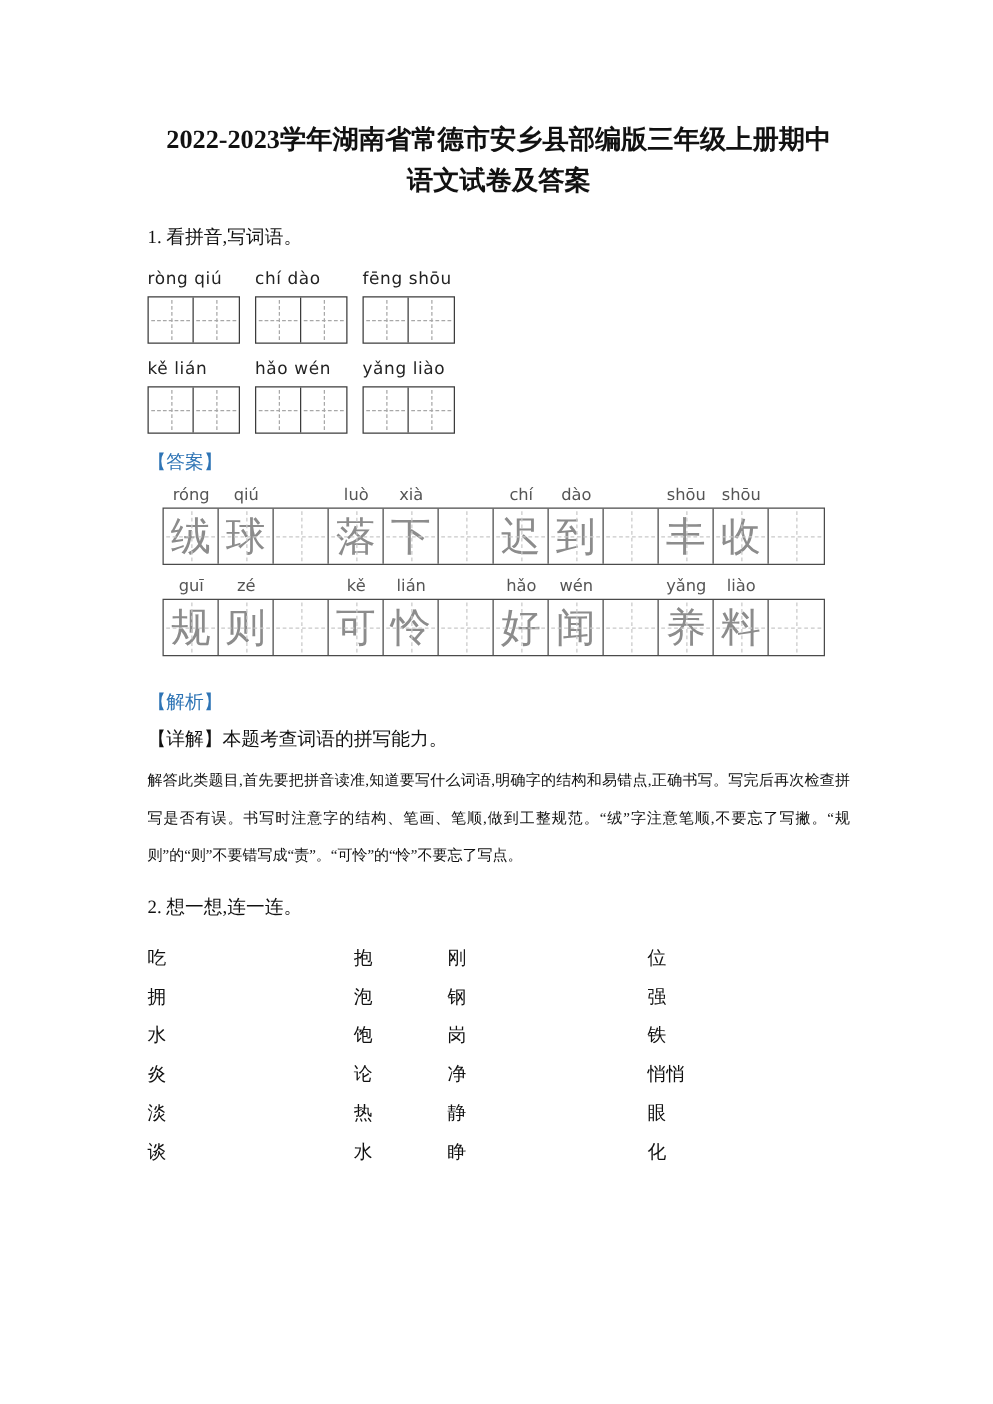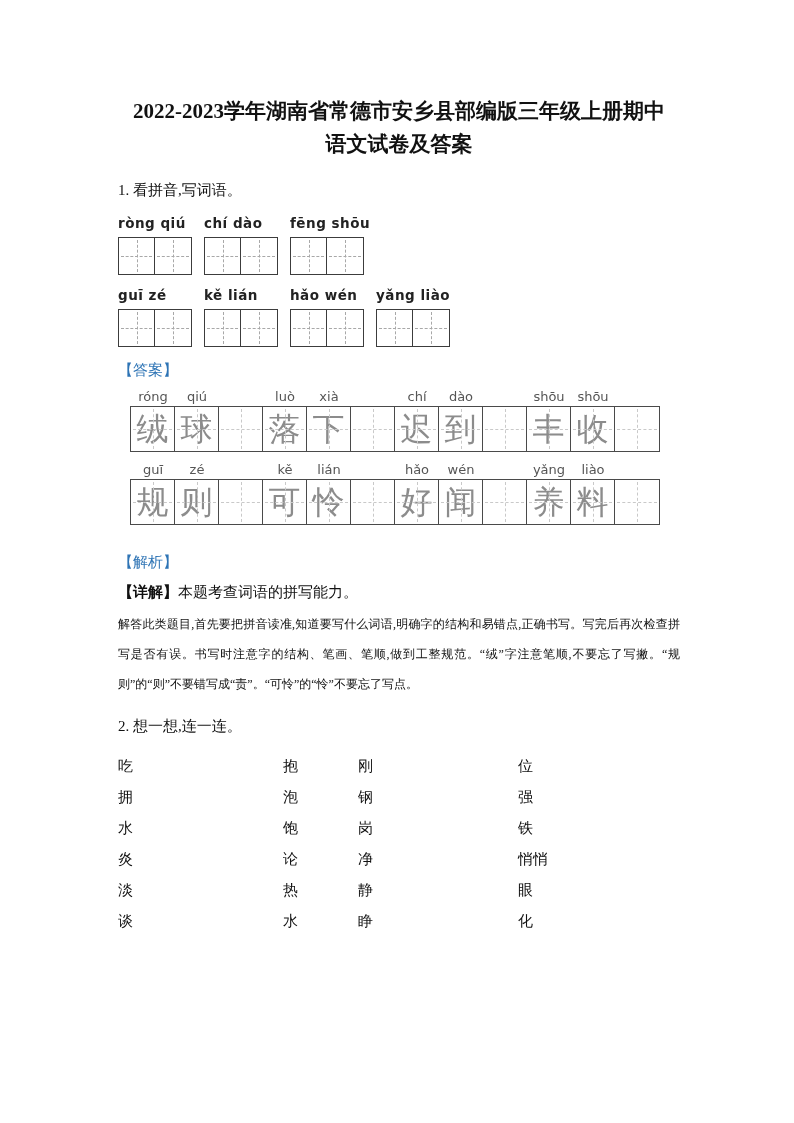--- a/index.html
+++ b/index.html
@@ -14,24 +14,24 @@
     overflow:hidden;
   }
   
   .doc-title { text-align:center; font-weight:bold; font-size:21px; line-height:33px; margin-bottom:18px; }
   .doc-title .tline { display:block; }
   
   .q-prompt { font-size:15px; line-height:22px; margin-bottom:14px; }
   .section-label { color:var(--accent,#2e74b5); font-size:15px; line-height:22px; margin-bottom:8px; }
   .analysis-label { margin-top:26px; }
   .detail-line { font-size:15px; line-height:22px; margin-bottom:6px; }
-  .detail-label { font-weight:bold; }
+  .detail-label { font-weight:normal; }
   .analysis-text { font-size:12px; line-height:30px; text-align:justify; margin-bottom:16px; }
   
-  .qrow { display:flex; align-items:center; margin-bottom:12px;font-weight:bold; }
+  .qrow { display:flex; align-items:center; margin-bottom:12px; }
   .qgroup { margin-right:12px; }
   .qpy { font-size:13.5px; color:#222; white-space:nowrap; margin-bottom:6px; letter-spacing:0.5px; font-family:"DejaVu Sans", sans-serif; }
   .qcells { display:flex; border:1px solid #3c3c3c; width:max-content; background:#fff; }
   .tzg { width:36px; height:36px; border-right:1px solid #3c3c3c; position:relative; }
   .tzg:last-child { border-right:none; }
   .tzg::before { content:""; position:absolute; left:2px; right:2px; top:50%; border-top:1px dashed #a8a8a8; }
   .tzg::after { content:""; position:absolute; top:2px; bottom:2px; left:50%; border-left:1px dashed #a8a8a8; }
   
   .answer-figure { margin:0 0 0 12px; }
   .ans-pinyin-row { display:flex; width:max-content; padding-left:1px; margin-bottom:2px; }
@@ -86,27 +86,20 @@
       <div class="qpy">fēng shōu</div>
       <div class="qcells">
         <div class="tzg"></div>
         <div class="tzg"></div>
       </div>
     </div>
   </div>
 
   <div class="qrow">
     <div class="qgroup">
-      <div class="qpy">guī zé</div>
-      <div class="qcells">
-        <div class="tzg"></div>
-        <div class="tzg"></div>
-      </div>
-    </div>
-    <div class="qgroup">
       <div class="qpy">kě lián</div>
       <div class="qcells">
         <div class="tzg"></div>
         <div class="tzg"></div>
       </div>
     </div>
     <div class="qgroup">
       <div class="qpy">hǎo wén</div>
       <div class="qcells">
         <div class="tzg"></div>

